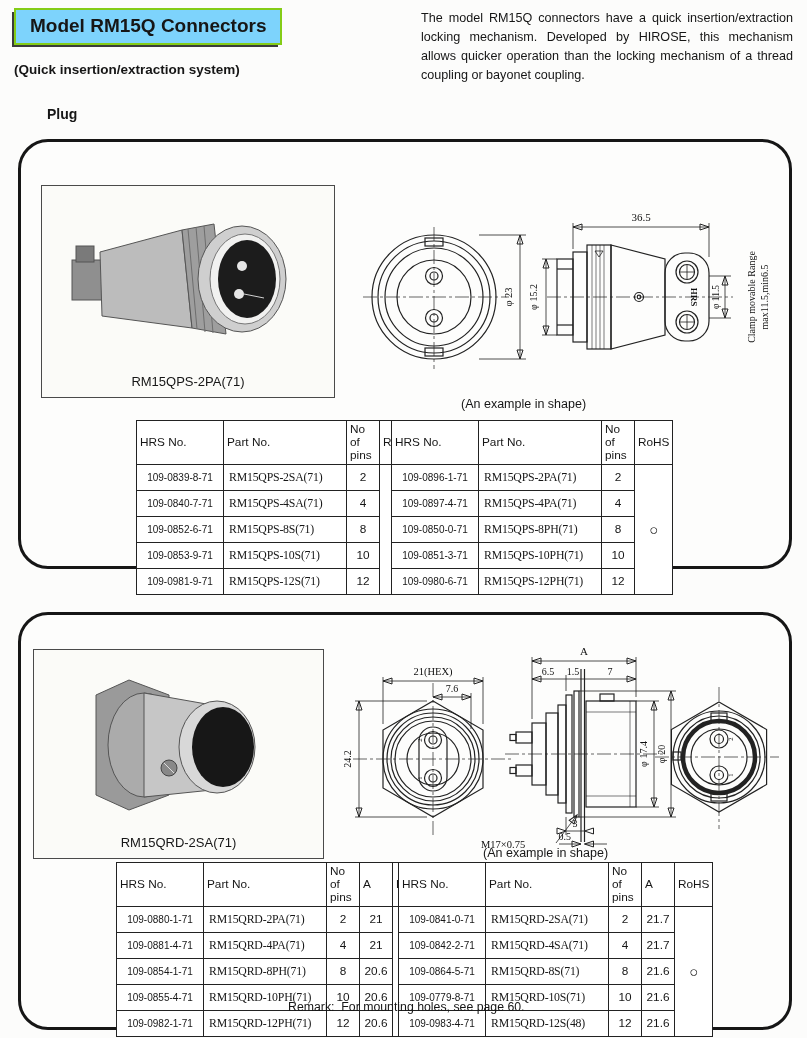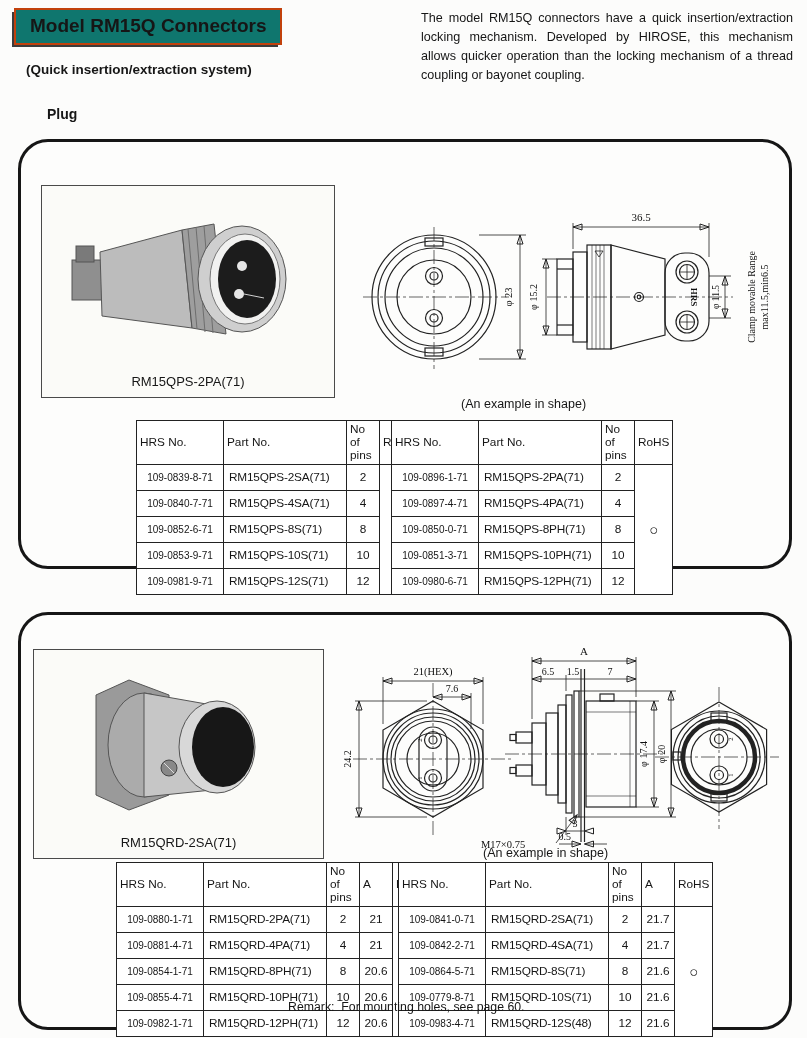--- a/index.html
+++ b/index.html
@@ -1,21 +1,21 @@
 <!DOCTYPE html>
 <html><head>
 <meta charset="utf-8">
 <style>
   html,body{margin:0;padding:0;background:#d9d9d9;}
   .page{position:relative;width:807px;height:1038px;background:#fcfcfb;overflow:hidden;
         font-family:"Liberation Sans",sans-serif;color:#161616;}
-  .title-box{position:absolute;left:14px;top:8px;border:2px solid #c2410c;
-        padding:5px 14px 6px;font-size:19px;font-weight:bold;background:#0f766e;
+  .title-box{position:absolute;left:14px;top:8px;border:2px solid #84cc16;
+        padding:5px 14px 6px;font-size:19px;font-weight:bold;background:#7dd3fc;
         box-shadow:-3px 3px 0 -1px #3c3c3c;}
-  .subtitle{position:absolute;left:14px;top:62px;font-size:13.5px;font-weight:bold;margin-left:12px;}
+  .subtitle{position:absolute;left:14px;top:62px;font-size:13.5px;font-weight:bold;}
   .description{position:absolute;left:421px;top:9px;width:372px;font-size:12.6px;
         line-height:19px;text-align:justify;}
   .section-heading{position:absolute;font-size:14px;font-weight:bold;}
   #plug-heading{left:47px;top:106px;}
   #receptacle-heading{left:60px;top:579px;margin-top:44px;}
   .round-box{position:absolute;left:18px;width:768px;border:3px solid #161616;
         border-radius:30px;background:#fdfdfc;}
   #plug-box{top:139px;height:424px;}
   #receptacle-box{top:612px;height:412px;}
   .photo-frame{position:absolute;border:1.5px solid #4a4a4a;background:#fbfbf8;}
@@ -35,21 +35,21 @@
   .dl{stroke-width:.8;}
   .ol{stroke-width:1.2;}
   .thin{stroke-width:.6;}
   .arrow{fill:#222;stroke:none;}
   .parts-table{position:absolute;border-collapse:collapse;background:#fff;}
   .parts-table th,.parts-table td{border:1.6px solid #222;}
   .parts-table th{font-weight:normal;white-space:pre-line;line-height:1.1;
         padding:2px 3px;font-size:11.8px;text-align:left;}
   .parts-table td{height:23px;font-size:11.8px;}
   .parts-table td.col0{text-align:center;width:84px;font-size:10px;}
-  .parts-table td.col1{text-align:left;padding:0 5px;letter-spacing:-.2px;}
+  .parts-table td.col1{text-align:left;padding:0 5px;letter-spacing:-.2px;font-family:Liberation Serif, serif;}
   .t4 td.col1{width:112px;}
   .t5 td.col1{width:112px;margin-left:7px;}
   .parts-table td.col2,.parts-table td.col3{text-align:center;width:30px;}
   .parts-table td.rohs-cell{text-align:center;width:32px;font-size:15px;}
   #plug-table-left{left:115px;top:278px;}
   #plug-table-right{left:370px;top:278px;}
   #receptacle-table-left{left:95px;top:247px;}
   #receptacle-table-right{left:377px;top:247px;}
   .remark{position:absolute;left:267px;top:385px;font-size:12.3px;white-space:pre;text-align:center;}
 </style>

